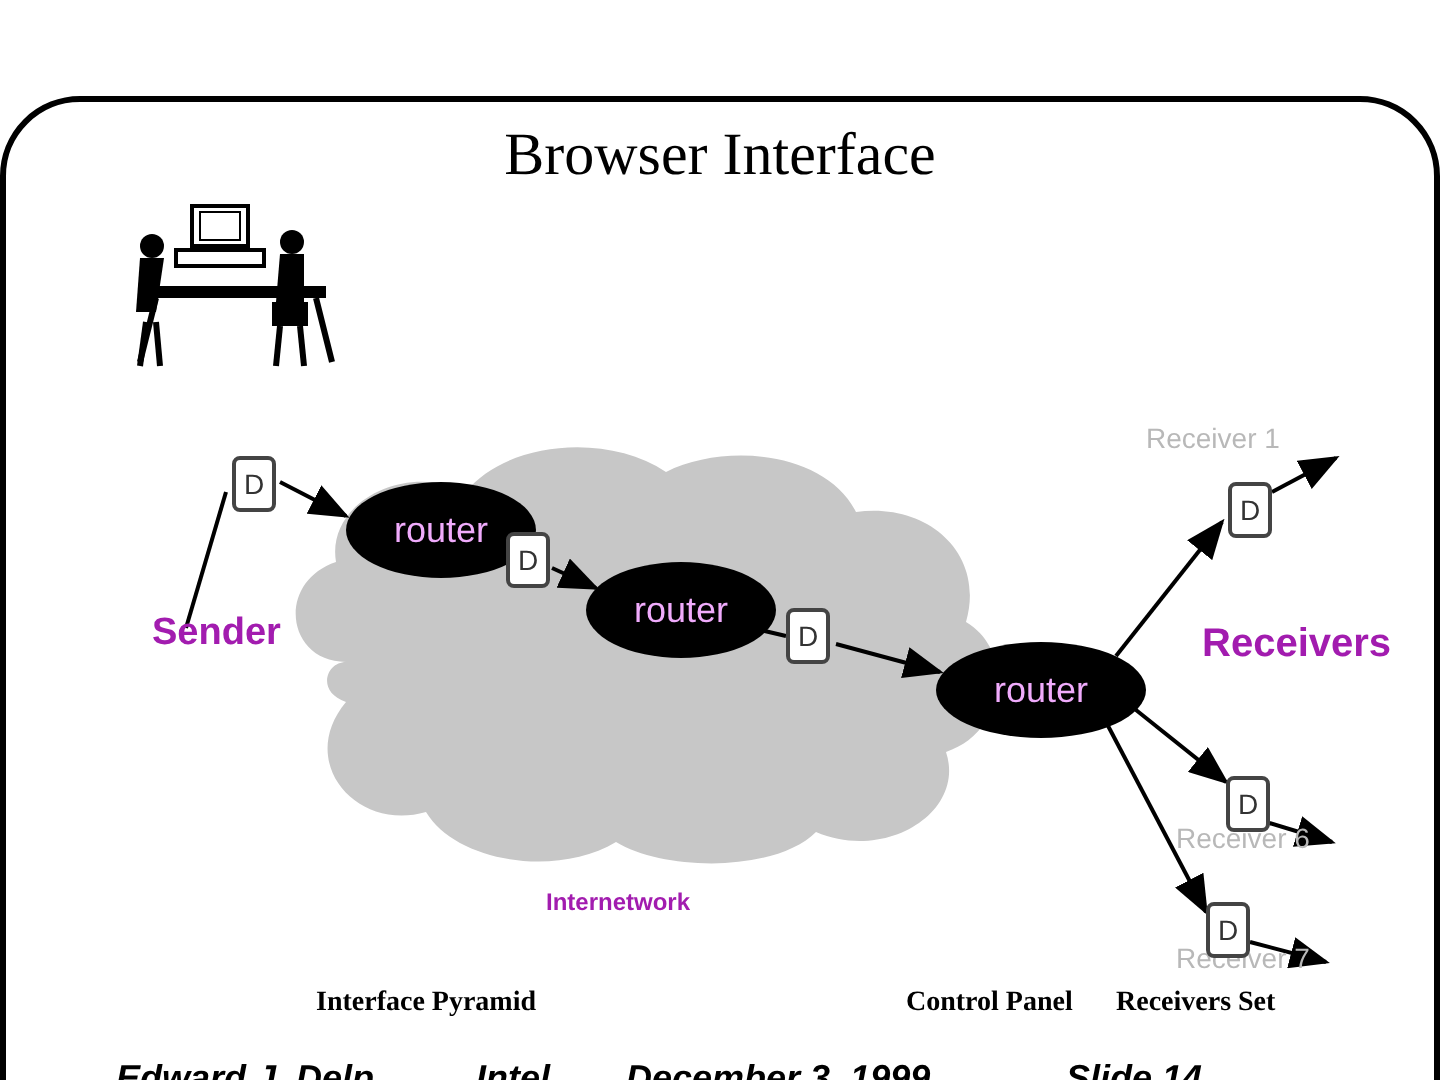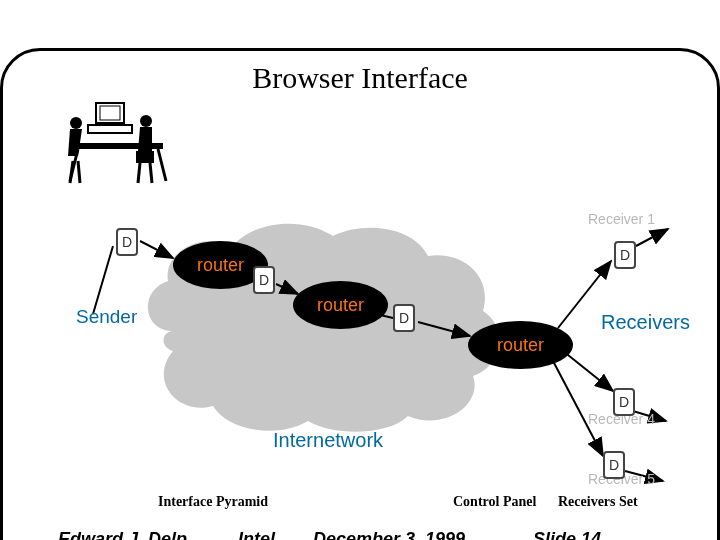--- a/index.html
+++ b/index.html
@@ -35,21 +35,21 @@
       height: 295px;
     }
     .cloud {
       position: absolute;
       left: 75px; top: 25px;
       width: 380px; height: 230px;
     }
     .router {
       position: absolute;
       background: #000;
-      color: #f97316;
+      color: #f0abfc;
       border-radius: 50%;
       display: flex; align-items: center; justify-content: center;
       font-family: Arial, Helvetica, sans-serif;
       font-size: 18px;
       z-index: 3;
     }
     .r1 { left: 115px; top: 55px; width: 95px; height: 48px; }
     .r2 { left: 235px; top: 95px; width: 95px; height: 48px; }
     .r3 { left: 410px; top: 135px; width: 105px; height: 48px; }
     .dbox {
@@ -66,36 +66,36 @@
     }
     .d1 { left: 58px; top: 42px; }
     .d2 { left: 195px; top: 80px; }
     .d3 { left: 335px; top: 118px; }
     .d4 { left: 556px; top: 55px; }
     .d5 { left: 555px; top: 202px; }
     .d6 { left: 545px; top: 265px; }
     .label {
       position: absolute;
       font-family: Arial, Helvetica, sans-serif;
-      font-weight: normal;
+      font-weight: bold;
       font-size: 19px;
-      color: #0369a1;
+      color: #a21caf;
       z-index: 4;
     }
     .lbl-sender { left: 18px; top: 120px; }
     .lbl-receivers { left: 543px; top: 125px; font-size: 20px; }
-    .lbl-internetwork { left: 215px; top: 243px; font-size: 20px; }
+    .lbl-internetwork { left: 215px; top: 258px; font-size: 12px; }
     .faded-label {
       position: absolute;
       font-family: Arial, sans-serif;
       font-size: 14px;
       color: #b8b8b8;
       z-index: 4;
     }
-    .flbl-r1 { left: 530px; top: 25px; }
+    .flbl-r1 { left: 515px; top: 25px; }
     .flbl-r2 { left: 530px; top: 225px; }
     .flbl-r3 { left: 530px; top: 285px; }
     .bottom-labels {
       position: absolute;
       left: 0; right: 0;
       top: 443px;
       font-family: 'Times New Roman', serif;
       font-weight: bold;
       font-size: 14px;
     }
@@ -213,22 +213,22 @@
     <div class="dbox d3">D</div>
     <div class="dbox d4">D</div>
     <div class="dbox d5">D</div>
     <div class="dbox d6">D</div>
 
     <div class="label lbl-sender">Sender</div>
     <div class="label lbl-receivers">Receivers</div>
     <div class="label lbl-internetwork">Internetwork</div>
 
     <div class="faded-label flbl-r1">Receiver 1</div>
-    <div class="faded-label flbl-r2">Receiver 4</div>
-    <div class="faded-label flbl-r3">Receiver 5</div>
+    <div class="faded-label flbl-r2">Receiver 6</div>
+    <div class="faded-label flbl-r3">Receiver 7</div>
 
   </div>
 
   <div class="bottom-labels">
     <span class="bl1">Interface Pyramid</span>
     <span class="bl2">Control Panel</span>
     <span class="bl3">Receivers Set</span>
   </div>
 
   <div class="footer">

